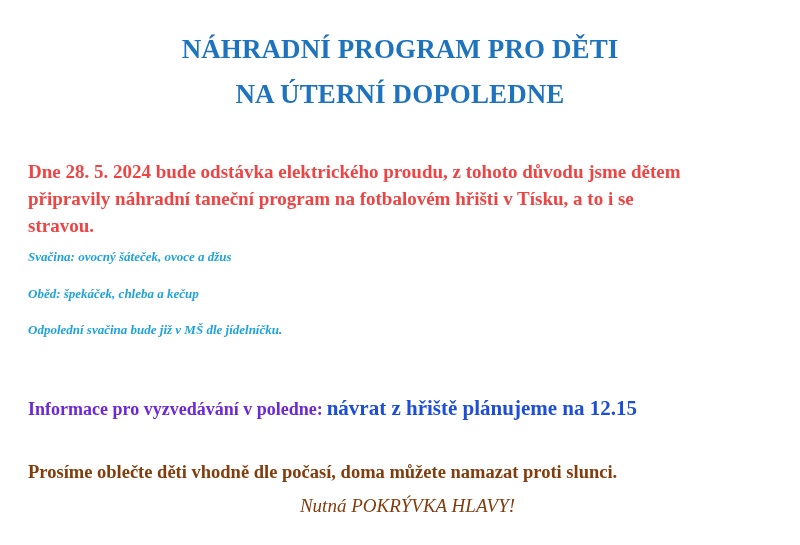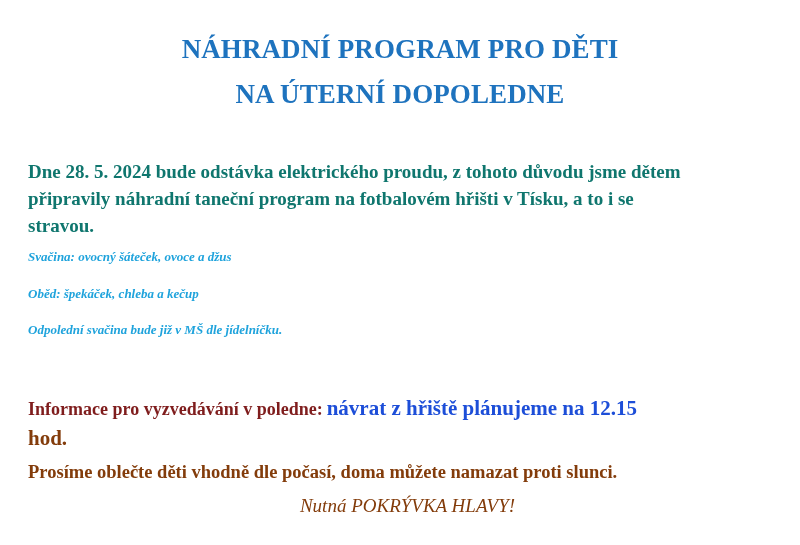--- a/index.html
+++ b/index.html
@@ -32,21 +32,21 @@
     }
     .title.l1 { top: 33px; }
     .title.l2 { top: 78px; }
 
     .para {
       position: absolute;
       left: 28px;
       width: 760px;
       font-weight: bold;
       font-size: 19px;
-      color: #0f766e;
+      color: #ef4444;
     }
     .intro {
       top: 158px;
       line-height: 27px;
     }
     .intro .line { display: block; white-space: nowrap; }
 
     .food {
       position: absolute;
       left: 28px;
@@ -63,21 +63,21 @@
     .pickup {
       position: absolute;
       left: 28px;
       top: 394px;
       width: 760px;
       line-height: 29px;
       font-weight: bold;
       white-space: nowrap;
     }
     .pickup .lbl {
-      color: #7f1d1d;
+      color: #6d28d9;
       font-size: 18px;
     }
     .pickup .val {
       color: #1d4ed8;
       font-size: 21px;
     }
     .pickup .line2 {
       display: block;
       color: #833c0b;
       font-size: 21px;
@@ -118,20 +118,19 @@
     <span class="line">stravou.</span>
   </div>
 
   <div class="food f1">Svačina: ovocný šáteček, ovoce a džus</div>
   <div class="food f2">Oběd: špekáček, chleba a kečup</div>
   <div class="food f3">Odpolední svačina bude již v MŠ dle jídelníčku.</div>
 
   <div class="pickup">
     <span class="lbl">Informace pro vyzvedávání v poledne:</span>
     <span class="val">návrat z hřiště plánujeme na 12.15</span>
-    <span class="line2">hod.</span>
   </div>
 
   <div class="dress">Prosíme oblečte děti vhodně  dle počasí, doma můžete namazat proti slunci.</div>
 
   <div class="hat">Nutná POKRÝVKA HLAVY!</div>
 
 </div>
 
 </body></html>

